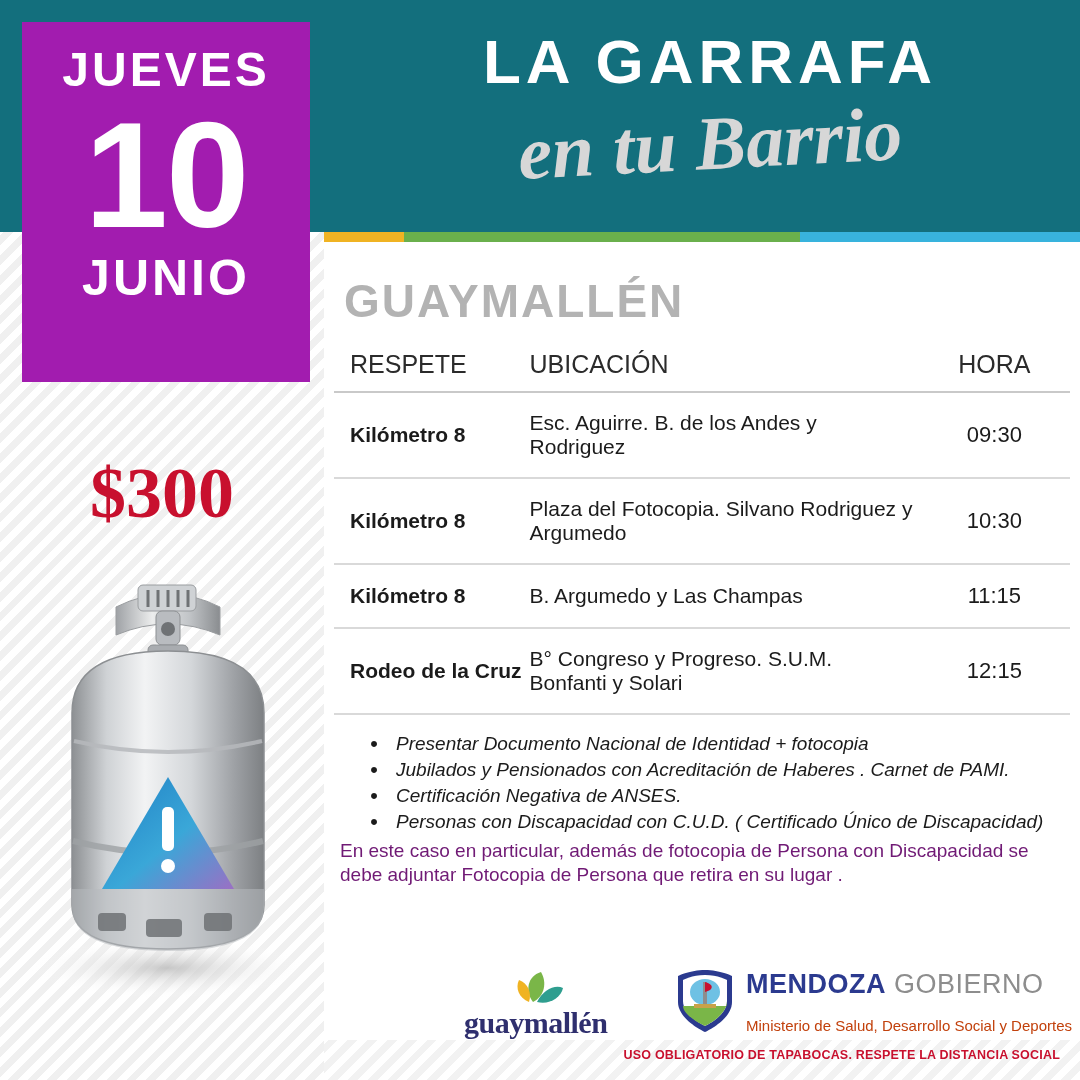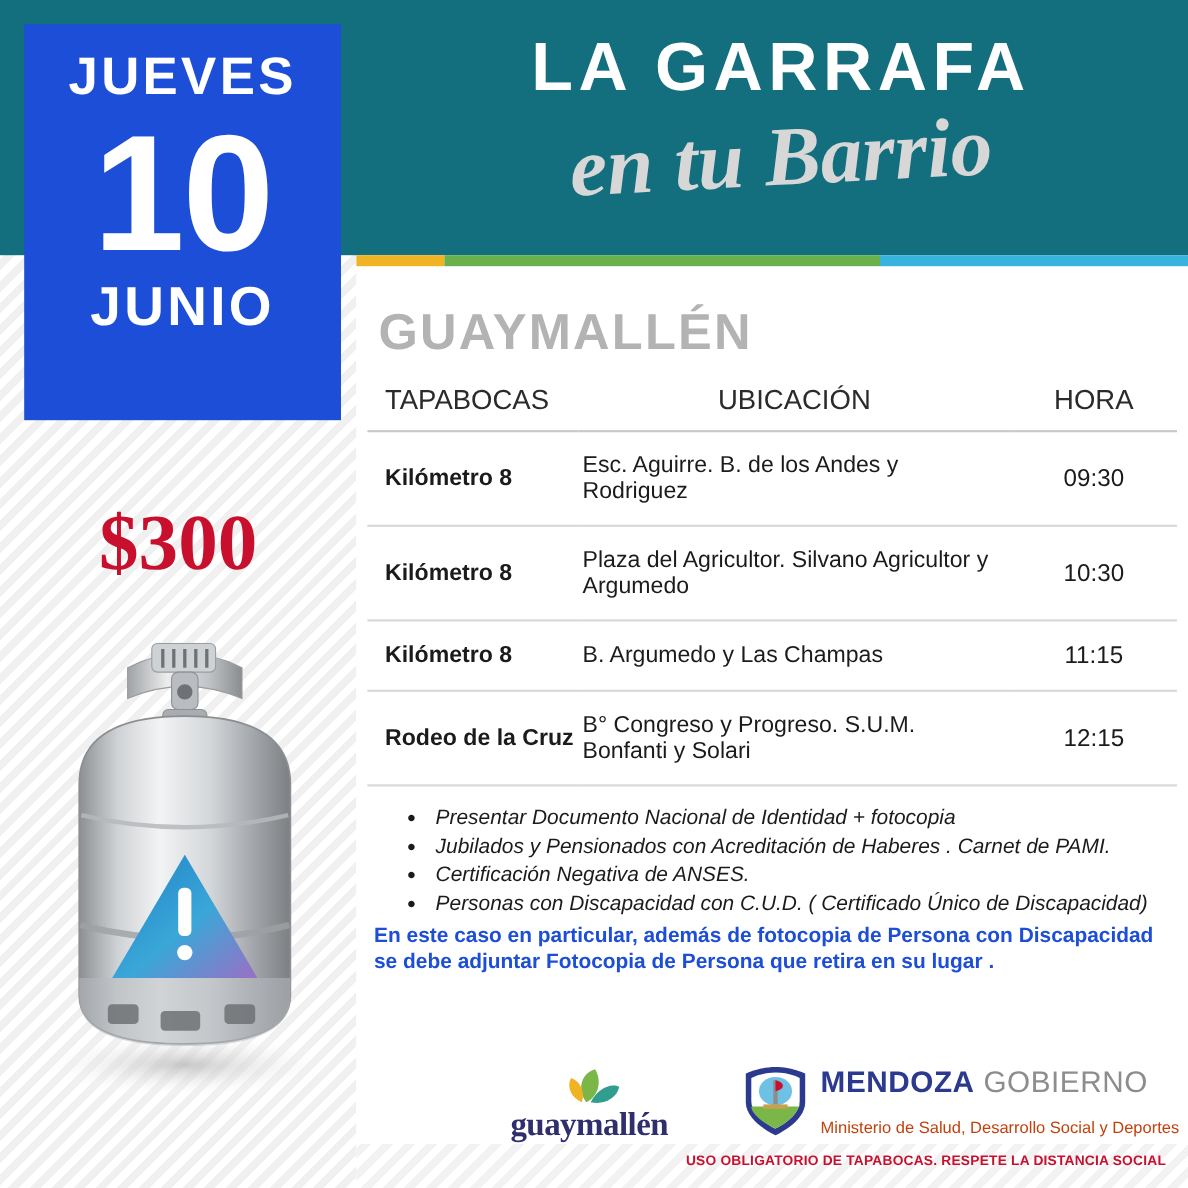--- a/index.html
+++ b/index.html
@@ -78,21 +78,21 @@
     width: 756px; height: 10px;
     display: flex;
   }
   .colorbar span { display: block; height: 100%; }
 
   
   .date-box {
     position: absolute;
     left: 22px; top: 22px;
     width: 288px; height: 360px;
-    background: #1d4ed8;
+    background: #a21caf;
     color: #ffffff;
     text-align: center;
   }
   .date-box .dow {
     margin-top: 20px;
     font-size: 48px;
     font-weight: bold;
     letter-spacing: 3px;
   }
   .date-box .day {
@@ -148,21 +148,21 @@
     border-collapse: collapse;
   }
   table.schedule thead th {
     font-size: 25px;
     font-weight: normal;
     color: #2b2b2b;
     padding: 6px 4px 12px 4px;
     border-bottom: 2px solid #c9c9c9;
   }
   table.schedule thead th.c-distrito { text-align: left; padding-left: 16px; width: 190px; }
-  table.schedule thead th.c-ubic { text-align: center; width: 390px; }
+  table.schedule thead th.c-ubic { text-align: left; width: 390px; }
   table.schedule thead th.c-hora { text-align: center; width: 150px; }
 
   table.schedule tbody td {
     padding: 18px 4px;
     border-bottom: 2px solid #d9d9d9;
     font-size: 21px;
     color: #1b1b1b;
     vertical-align: middle;
   }
   table.schedule tbody td.c-distrito {
@@ -189,22 +189,22 @@
   .reqs li:before {
     content: "\2022";
     position: absolute;
     left: 6px; top: -2px;
     font-size: 22px;
   }
   .note {
     margin: 6px 0 0 16px;
     width: 730px;
     font-size: 19px;
-    font-weight: bold;
-    color: #1d4ed8;
+    font-weight: normal;
+    color: #701a75;
     line-height: 1.25;
   }
 
   
   .logos {
     position: absolute;
     left: 324px; top: 960px;
     width: 756px; height: 90px;
   }
   .logo-guay {
@@ -330,34 +330,34 @@
     </svg>
   </div>
 
   <div class="content">
 
     <div class="city">GUAYMALLÉN</div>
 
     <table class="schedule">
       <thead>
         <tr>
-          <th class="c-distrito">TAPABOCAS</th>
+          <th class="c-distrito">RESPETE</th>
           <th class="c-ubic">UBICACIÓN</th>
           <th class="c-hora">HORA</th>
         </tr>
       </thead>
       <tbody>
         <tr>
           <td class="c-distrito">Kilómetro 8</td>
           <td class="c-ubic">Esc. Aguirre. B. de los Andes y Rodriguez</td>
           <td class="c-hora">09:30</td>
         </tr>
         <tr>
           <td class="c-distrito">Kilómetro 8</td>
-          <td class="c-ubic">Plaza del Agricultor. Silvano Agricultor y Argumedo</td>
+          <td class="c-ubic">Plaza del Fotocopia. Silvano Rodriguez y Argumedo</td>
           <td class="c-hora">10:30</td>
         </tr>
         <tr>
           <td class="c-distrito">Kilómetro 8</td>
           <td class="c-ubic">B. Argumedo y Las Champas</td>
           <td class="c-hora">11:15</td>
         </tr>
         <tr>
           <td class="c-distrito">Rodeo de la Cruz</td>
           <td class="c-ubic">B° Congreso y Progreso. S.U.M. Bonfanti y Solari</td>

